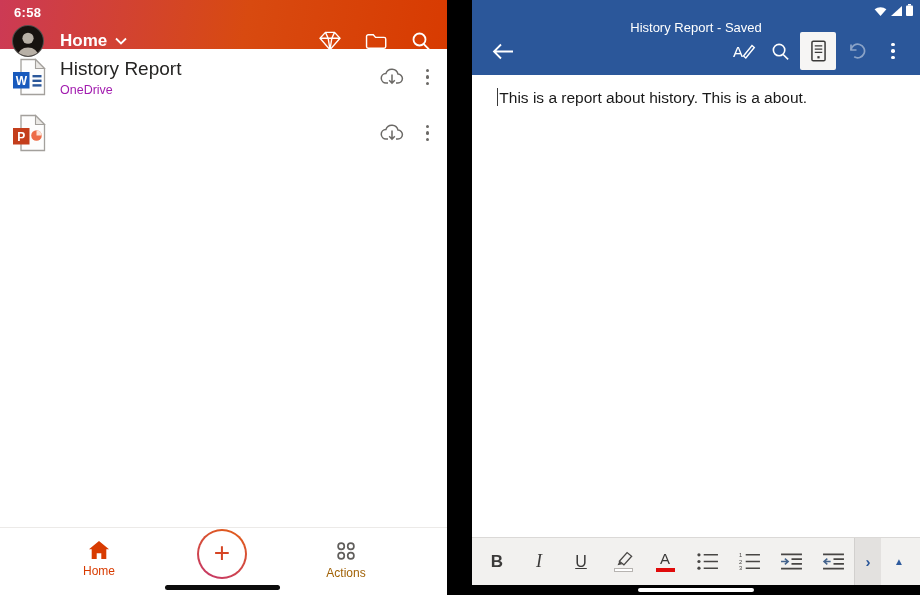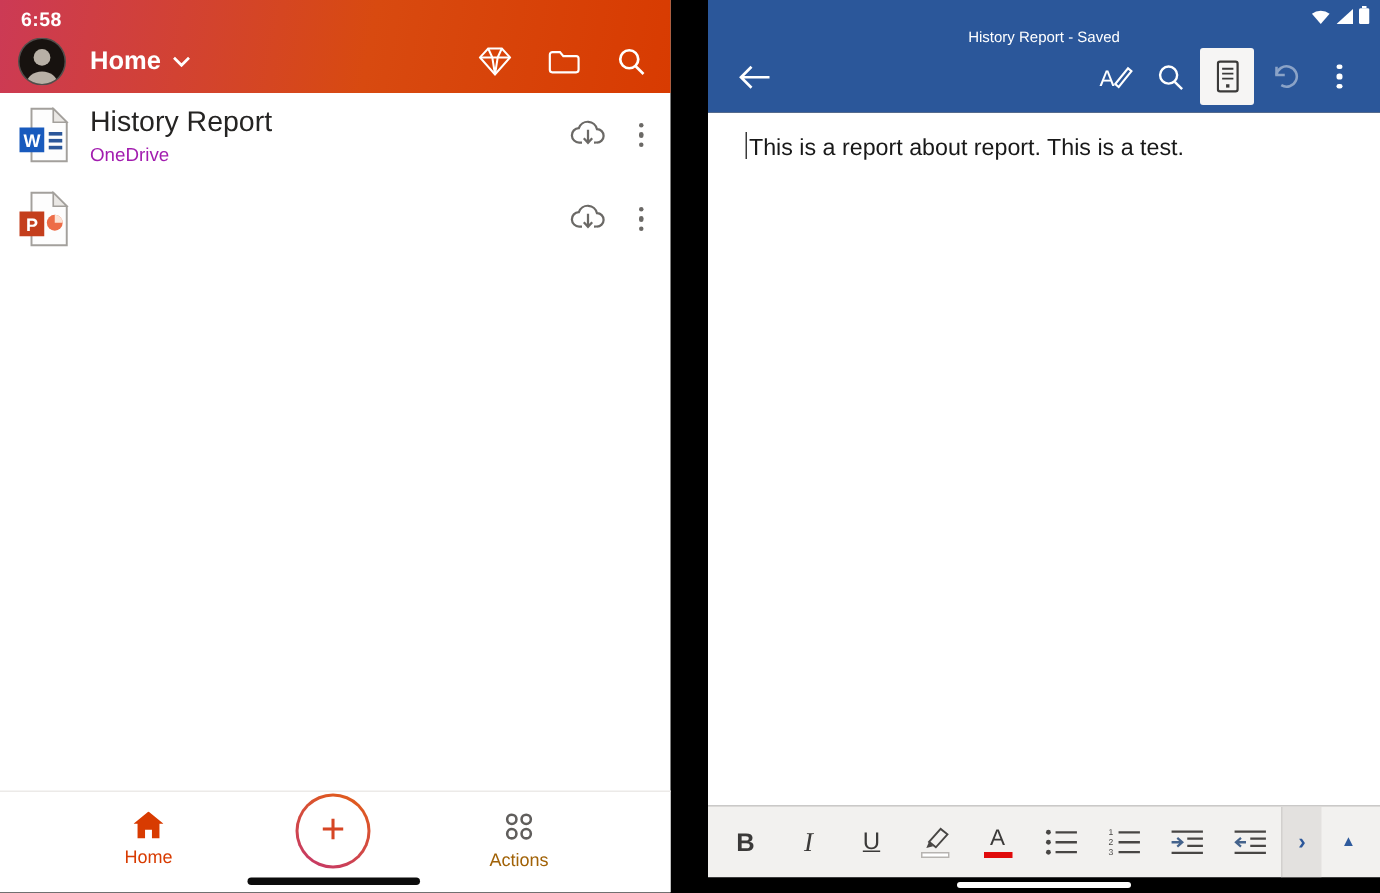--- a/index.html
+++ b/index.html
@@ -1,21 +1,21 @@
 <!DOCTYPE html>
 <html><head>
 <meta charset="utf-8">
 <style>
   * { margin:0; padding:0; box-sizing:border-box; }
   html,body { width:920px; height:595px; overflow:hidden; }
   body { display:flex; font-family:"Liberation Sans", sans-serif; background:#000; }
 
   
   .left-panel { width:447px; height:595px; background:#fff; position:relative; flex:none; }
-  .lp-header { height:62px; background:linear-gradient(100deg,#cc3a55 0%,#d84a10 55%,#d83b01 100%); position:relative;text-decoration:underline; }
+  .lp-header { height:49px; background:linear-gradient(100deg,#cc3a55 0%,#d84a10 55%,#d83b01 100%); position:relative;text-decoration:underline; }
   .lp-time { position:absolute; top:5px; left:14px; color:#fff; font-size:13px; font-weight:bold; letter-spacing:.3px; }
   .lp-header-row { position:absolute; top:24px; left:12px; right:16px; height:34px; display:flex; align-items:center; }
   .avatar { width:32px; height:32px; border-radius:50%; background:#17120f; overflow:hidden; display:flex; align-items:flex-end; justify-content:center; border:1px solid rgba(255,255,255,.25); }
   .lp-title { color:#fff; font-size:17px; font-weight:bold; margin-left:16px; }
   .lp-chevron { margin-left:8px; display:flex; }
   .lp-header-icons { margin-left:auto; display:flex; align-items:center; gap:24px; }
   .hicon { display:flex; align-items:center; justify-content:center; }
 
   .older-label { margin:17px 0 4px 12px; font-size:13px; color:#484644; }
   .file-row { display:flex; align-items:center; padding:10px 14px 10px 12px; height:56px; }
@@ -37,21 +37,21 @@
   .fab-plus { font-size:28px; font-weight:300; color:#d64524; line-height:1; margin-top:-2px; }
   .lp-homebar { position:absolute; left:165px; bottom:5px; width:115px; height:5px; border-radius:2.5px; background:#0c0c0c; }
 
   
   .split-divider { width:25px; background:#000; flex:none; }
 
   
   .right-panel { width:448px; height:595px; display:flex; flex-direction:column; flex:none; }
   .rp-header { height:75px; background:#2b579a; position:relative; flex:none; }
   .rp-status { position:absolute; top:4px; right:7px; display:flex; align-items:flex-end; gap:4px; height:12px; }
-  .rp-title { position:absolute; top:20px; left:0; right:0; text-align:center; color:#fff; font-size:10px; }
+  .rp-title { position:absolute; top:20px; left:0; right:0; text-align:center; color:#fff; font-size:13px; }
   .rp-nav { position:absolute; left:0; right:0; bottom:3px; height:42px; display:flex; align-items:center; padding:0 10px 0 14px; }
   .icon-btn { width:34px; height:38px; display:flex; align-items:center; justify-content:center; }
   .rp-nav-icons { margin-left:auto; display:flex; align-items:center; gap:3px; }
   .mobile-view-btn { background:#f6f5f4; border-radius:2px; width:36px; }
   .undo-btn { opacity:.45; }
   .dots-v.white i { background:#fff; }
 
   .rp-doc { flex:1; background:#fff; padding:13px 20px 0 25px; font-size:15.5px; color:#191919; }
   .caret { display:inline-block; width:1.3px; height:18px; background:#3a3a3a; vertical-align:-3px; margin-right:1px; }
 
@@ -246,21 +246,21 @@
               <i></i>
               <i></i>
               <i></i>
             </span>
         </span>
       </div>
     </div>
   </div>
 
   <div class="rp-doc">
-    <span class="caret"></span><span>This is a report about report. This is a test.</span>
+    <span class="caret"></span><span>This is a report about history. This is a about.</span>
   </div>
 
   <div class="rp-toolbar">
     <span class="tb-btn tb-bold">B</span>
     <span class="tb-btn tb-italic">I</span>
     <span class="tb-btn tb-underline">U</span>
     <span class="tb-btn swatch-btn">
       <svg width="20" height="15" viewBox="0 0 22 16">
         <path d="M7 11 L15.5 1.5 L20.5 5.5 L12 15 Z" fill="none" stroke="#484644" stroke-width="1.4"></path>
         <path d="M7 11 L5 15.5 L10 14.2 Z" fill="#484644"></path>

